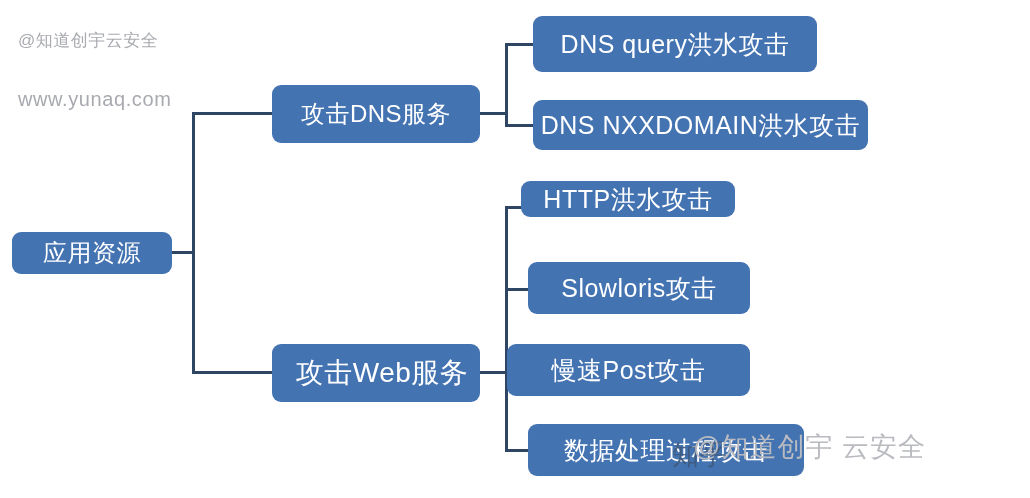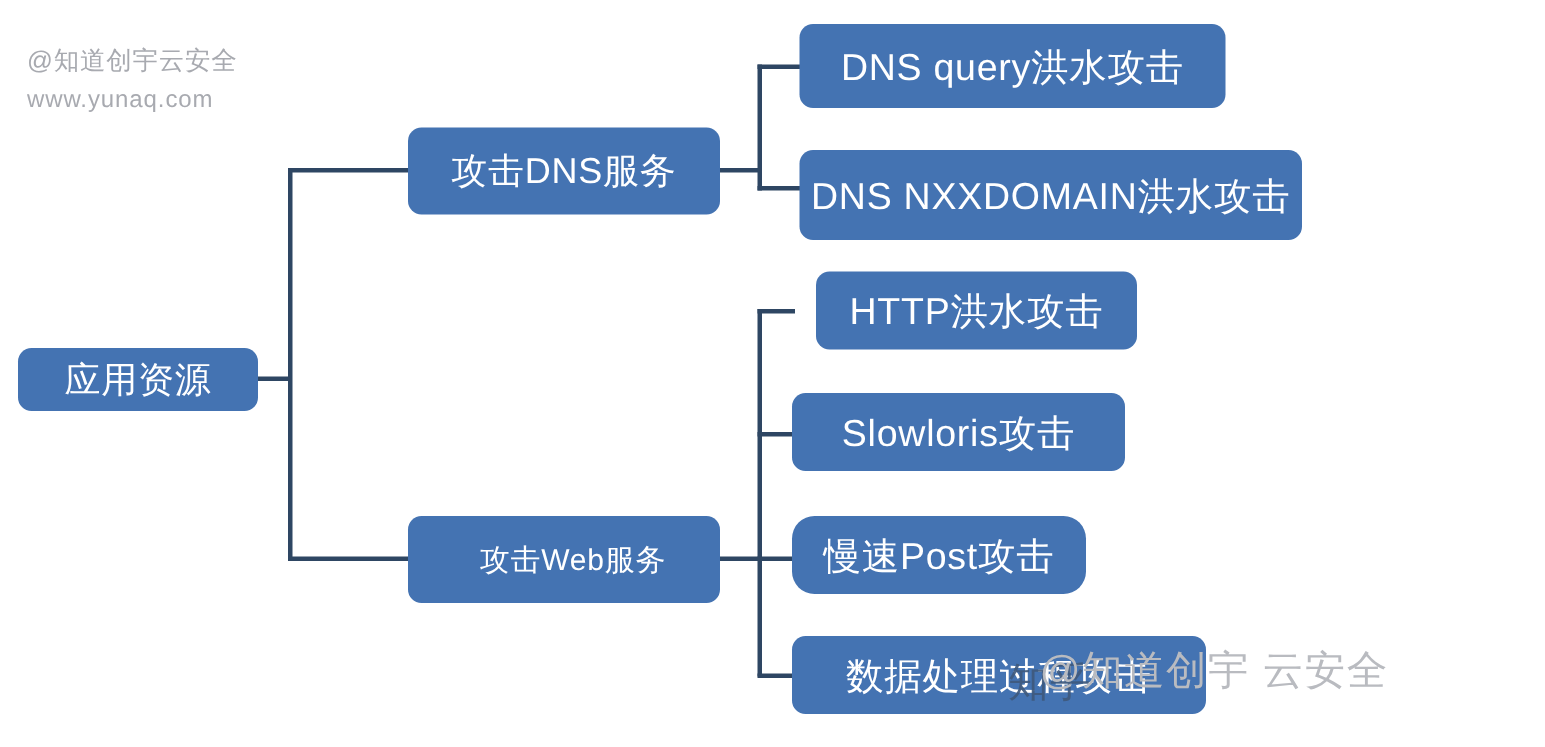--- a/index.html
+++ b/index.html
@@ -23,22 +23,23 @@
     left: 18px;
     top: 28px;
     color: #a8aab0;
     font-size: 17px;
     line-height: 26px;
     letter-spacing: 0.5px;
     white-space: nowrap;
     user-select: none;
   }
   .wm-topleft .line2 {
-    font-size: 16px;
+    font-size: 20px;
     letter-spacing: 0.6px;
+    margin-top: 32px;
   }
   .wm-bottomright {
     position: absolute;
     left: 693px;
     top: 429px;
     color: #b9bbc0;
     font-size: 27px;
     letter-spacing: 1px;
     white-space: nowrap;
     user-select: none;
@@ -70,27 +71,27 @@
     display: flex;
     align-items: center;
     justify-content: center;
     box-sizing: border-box;
     font-weight: 400;
     letter-spacing: 0.5px;
     white-space: nowrap;
   }
   .node.root      { left: 12px;  top: 232px; width: 160px; height: 42px; font-size: 24px; }
   .node.lvl1-dns  { left: 272px; top: 85px;  width: 208px; height: 58px; font-size: 24px; }
-  .node.lvl1-web  { left: 272px; top: 344px; width: 208px; height: 58px; font-size: 20px; padding-left: 12px; }
+  .node.lvl1-web  { left: 272px; top: 344px; width: 208px; height: 58px; font-size: 28px; padding-left: 12px; }
   .node.leaf      { font-size: 25px; }
   .node.leaf-1 { left: 533px; top: 16px;  width: 284px; height: 56px; }
-  .node.leaf-2 { left: 533px; top: 100px; width: 335px; height: 60px; }
-  .node.leaf-3 { left: 544px; top: 181px; width: 214px; height: 52px; }
+  .node.leaf-2 { left: 533px; top: 100px; width: 335px; height: 50px; }
+  .node.leaf-3 { left: 521px; top: 181px; width: 214px; height: 36px; }
   .node.leaf-4 { left: 528px; top: 262px; width: 222px; height: 52px; }
-  .node.leaf-5 { left: 528px; top: 344px; width: 196px; height: 52px; border-radius: 15px; }
+  .node.leaf-5 { left: 507px; top: 344px; width: 243px; height: 52px; }
   .node.leaf-6 { left: 528px; top: 424px; width: 276px; height: 52px; }
 </style>
 </head>
 <body>
 
 <div id="canvas">
 
   <div class="wm-topleft">
     <div class="line1">@知道创宇云安全</div>
     <div class="line2">www.yunaq.com</div>

